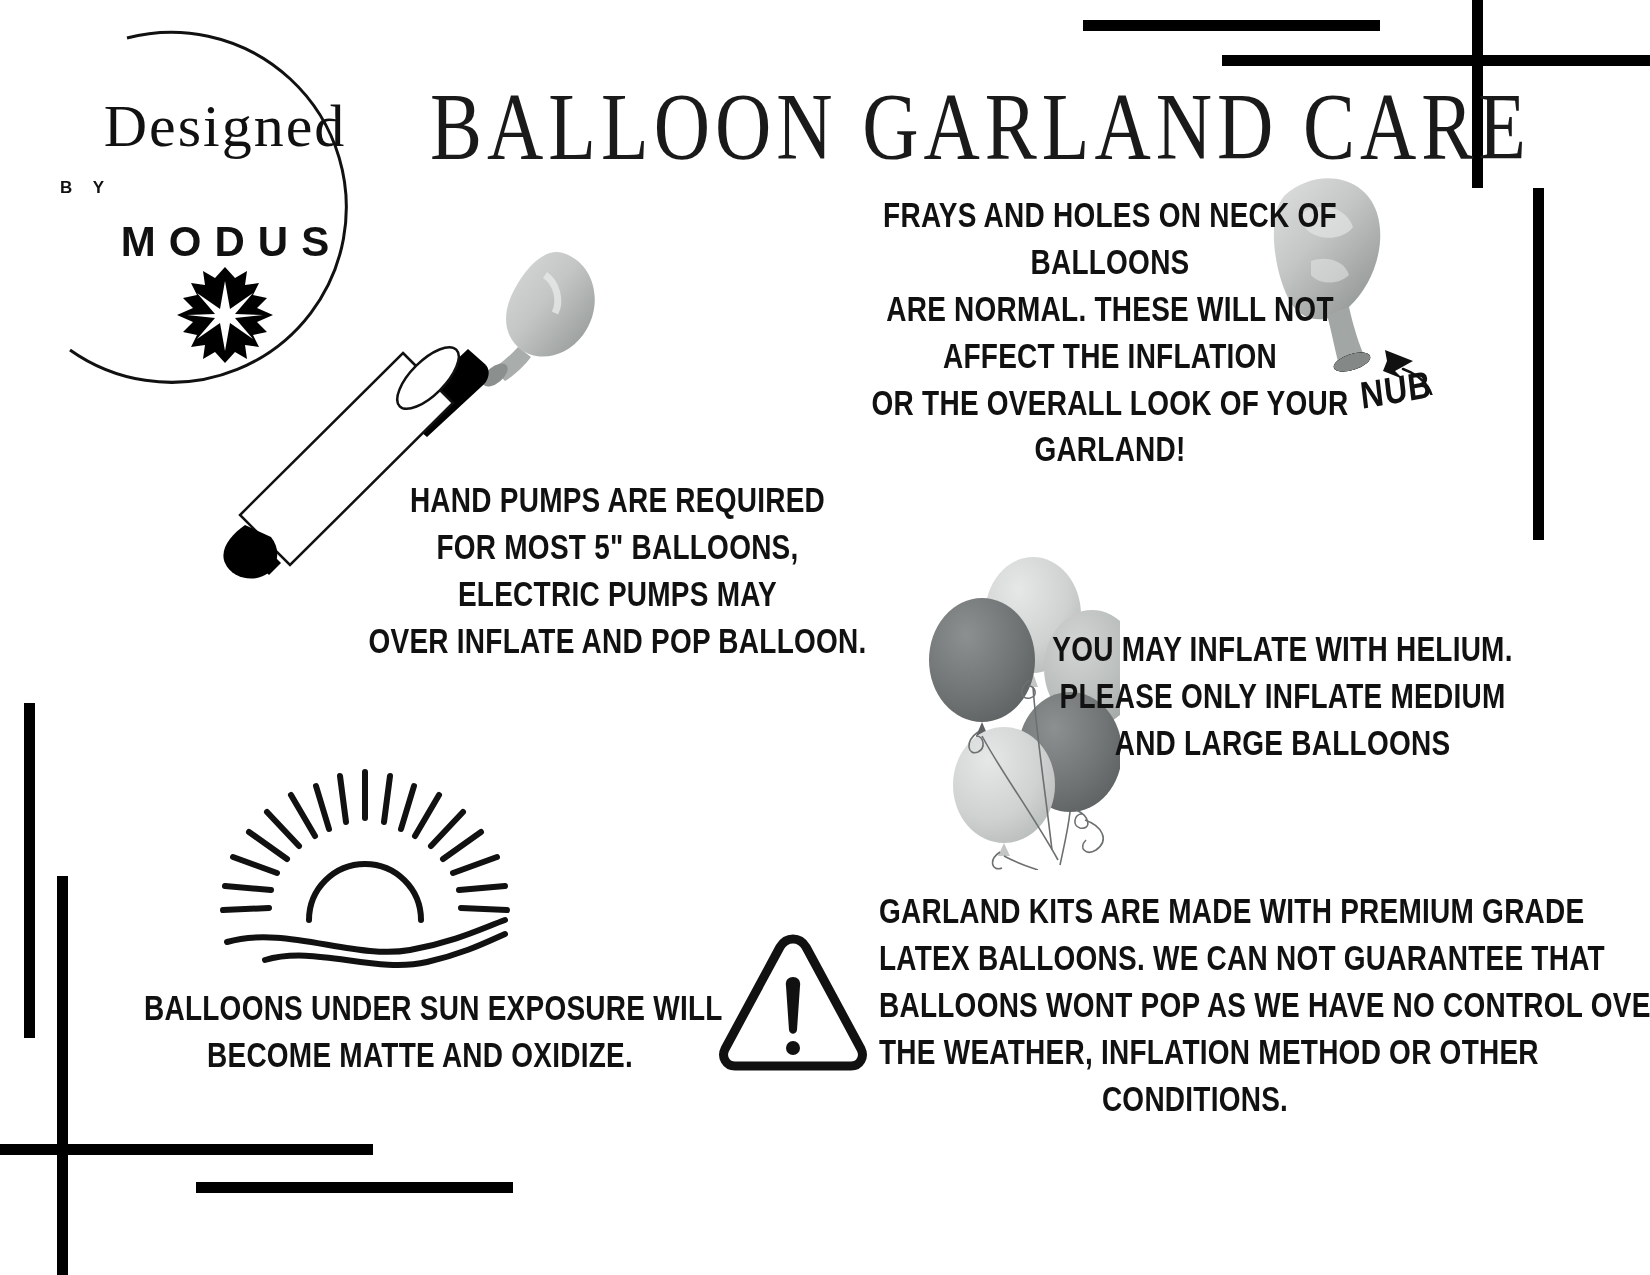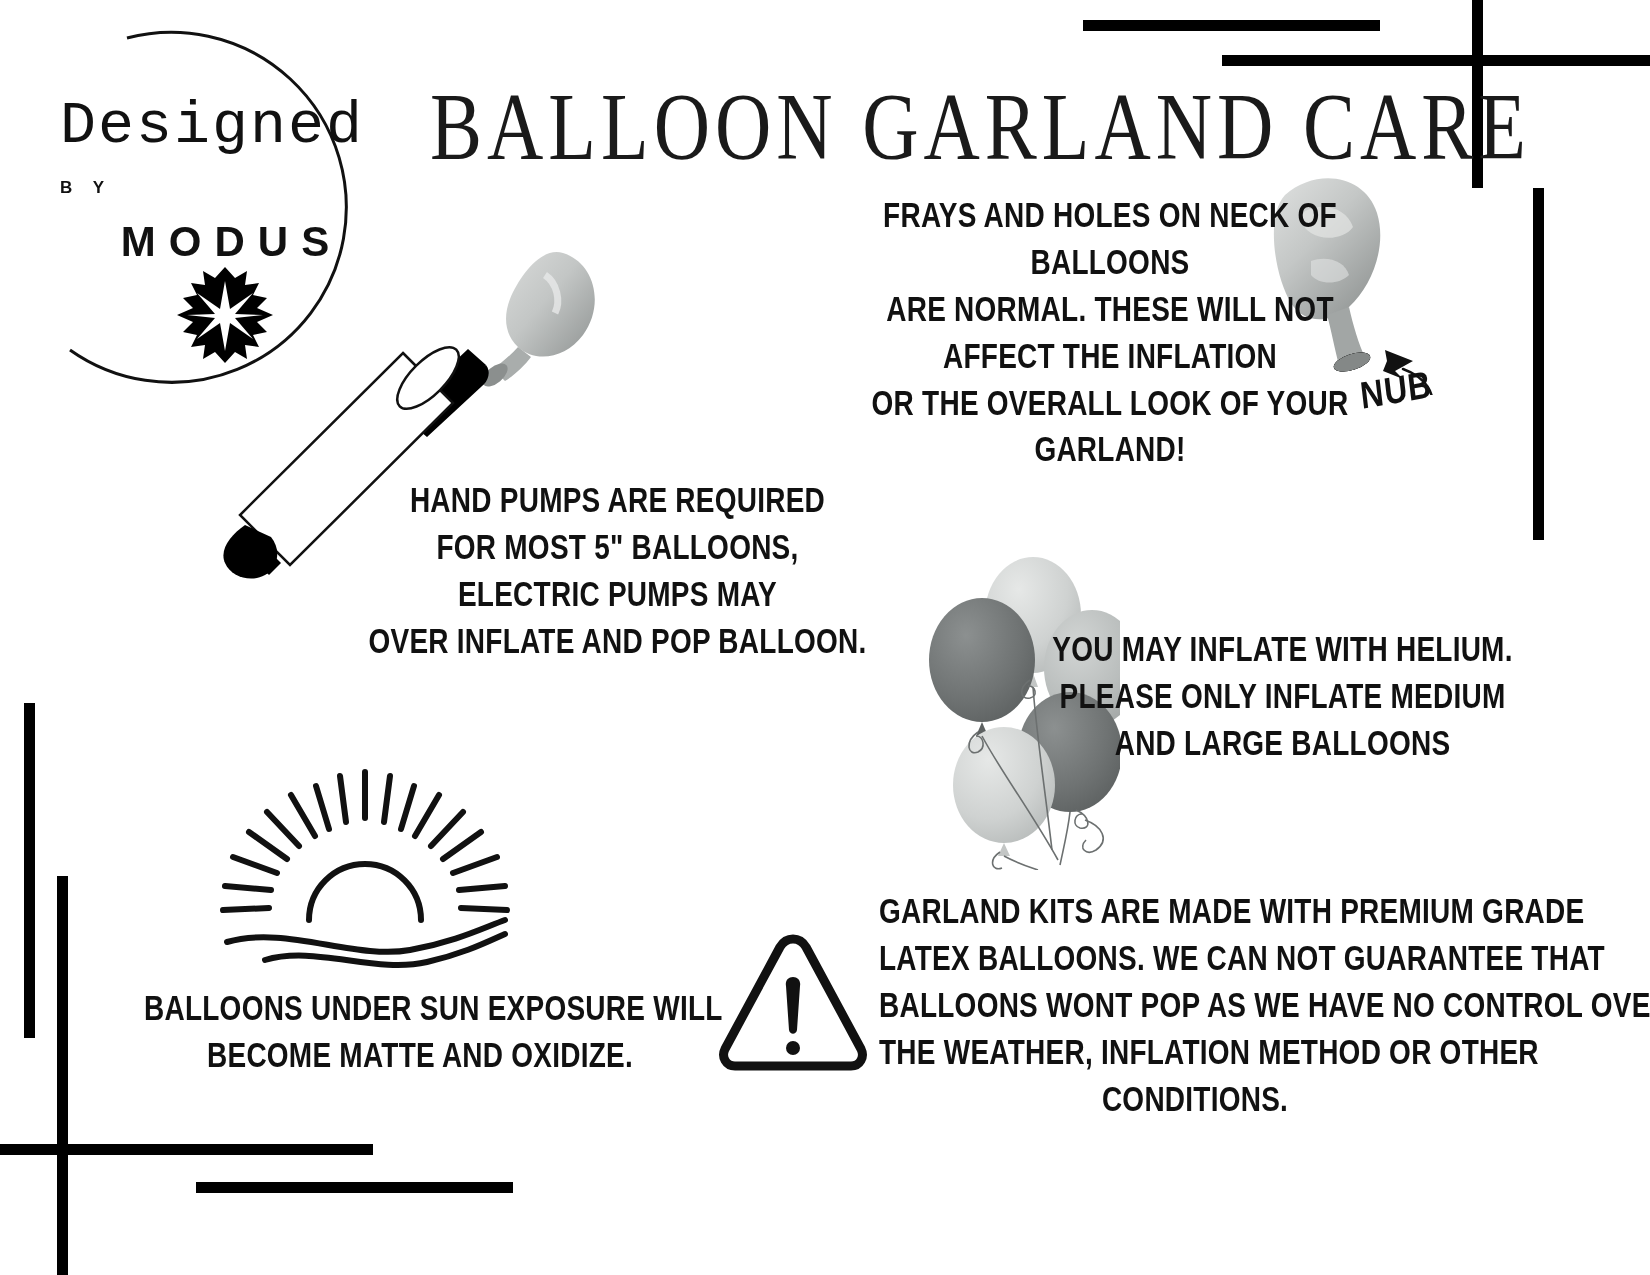--- a/index.html
+++ b/index.html
@@ -27,21 +27,22 @@
   }
   #logo-arc {
     position: absolute;
     left: -45px; top: -60px;
     width: 420px; height: 420px;
   }
   .logo-designed {
     position: absolute;
     left: 0; top: 16px;
     width: 330px;
-    font-family: Liberation Mono, monospace;
+    text-align: center;
+    font-family: Liberation Serif, serif;
     font-size: 60px;
     font-weight: 400;
     letter-spacing: 2px;
     color: #111;
     line-height: 1;
   }
   .logo-by {
     position: absolute;
     left: 0; top: 98px;
     width: 330px;

